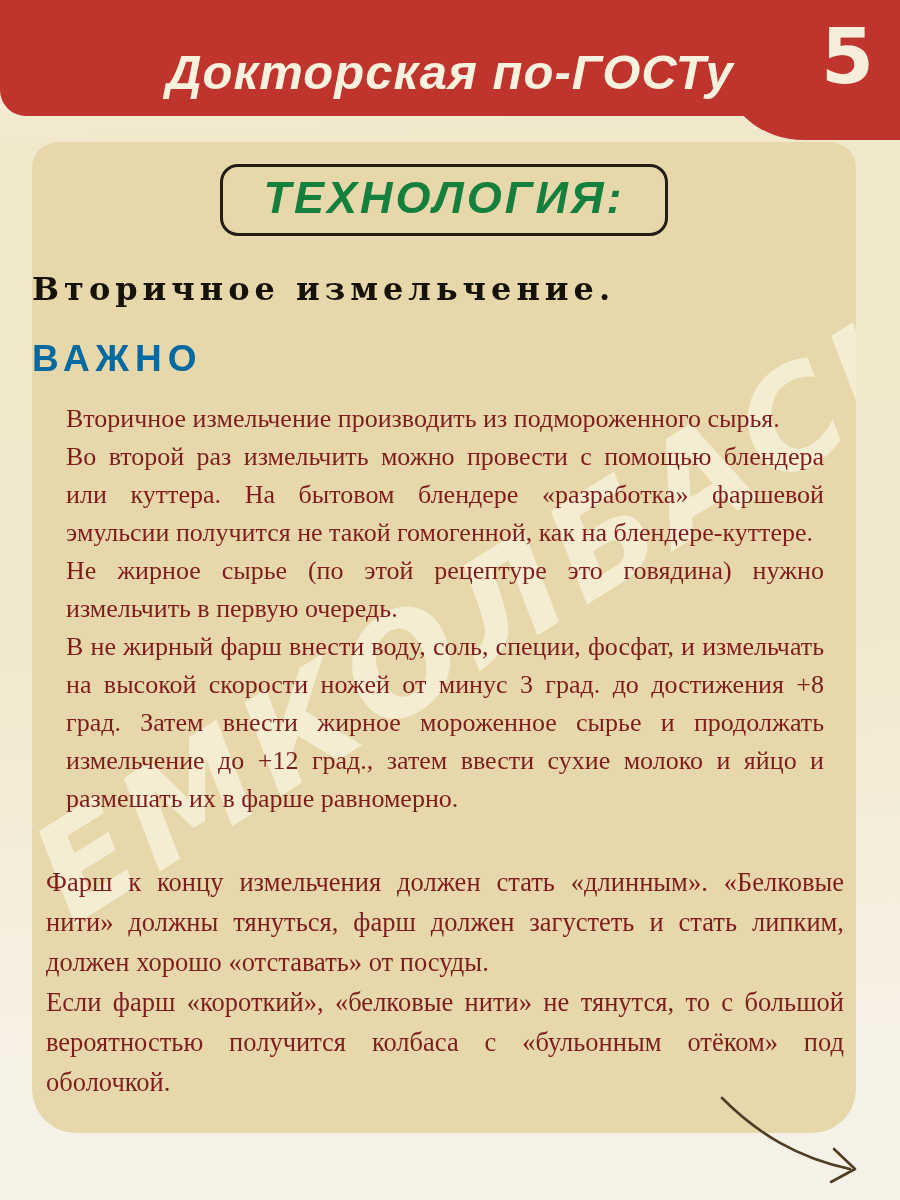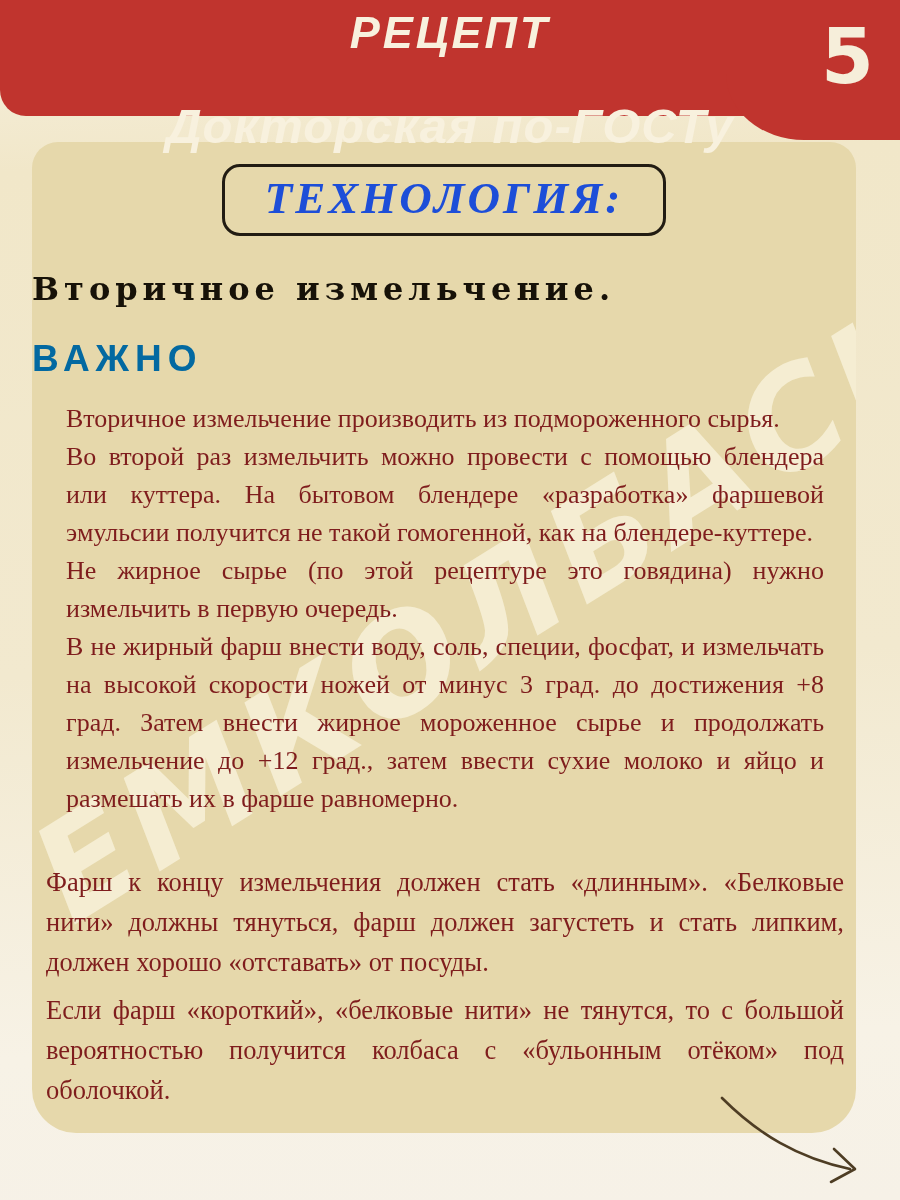--- a/index.html
+++ b/index.html
@@ -73,24 +73,24 @@
     pointer-events: none;
   }
   .card-content { position: relative; z-index: 1; }
 
   .tech-box {
     margin: 22px auto 0 auto;
     width: fit-content;
     padding: 5px 40px 9px 40px;
     border: 3.5px solid #221c12;
     border-radius: 18px;
-    font-family: Liberation Serif, serif;
+    font-family: Liberation Sans, sans-serif;
     font-weight: bold; font-style: italic;
     font-size: 45px; letter-spacing: 3px;
-    color: #1d4ed8;
+    color: #15803d;
     background: transparent;
     text-align: right;
   }
   .subtitle {
     margin: 34px 0 0 0;
     text-align: left;
     font-family: "DejaVu Serif", serif;
     font-weight: bold;
     font-size: 32px; letter-spacing: 5px;
     color: #171208;
@@ -112,39 +112,38 @@
   .block-main {
     margin-top: 20px;
     padding: 0 32px 0 34px;
     font-size: 26px; line-height: 38px;
   }
   .block-secondary {
     margin-top: 44px;
     padding: 0 12px 0 14px;
     font-size: 26.5px; line-height: 40px;
   }
-  .block-secondary p + p { margin-top: 8px; }
+  .block-secondary p + p { margin-top: 0; }
 
   
   .arrow-svg {
     position: absolute; left: 0; top: 0;
     width: 900px; height: 1200px;
     z-index: 3;
     pointer-events: none;
   }
 </style>
 </head>
 <body>
 
 <div class="page">
 
   <div class="header-band"></div>
   <div class="header-blob"></div>
   <div class="header-titles">
-    <div class="header-title-line1">РЕЦЕПТ</div>
     <div class="header-title-line2">Докторская по-ГОСТу</div>
   </div>
   <div class="page-number">5</div>
 
   <div class="card">
     <div class="watermark">ЕМКОЛБАСКИ</div>
 
     <div class="card-content">
       <div class="tech-box">
         <span>ТЕХНОЛОГИЯ:</span>

